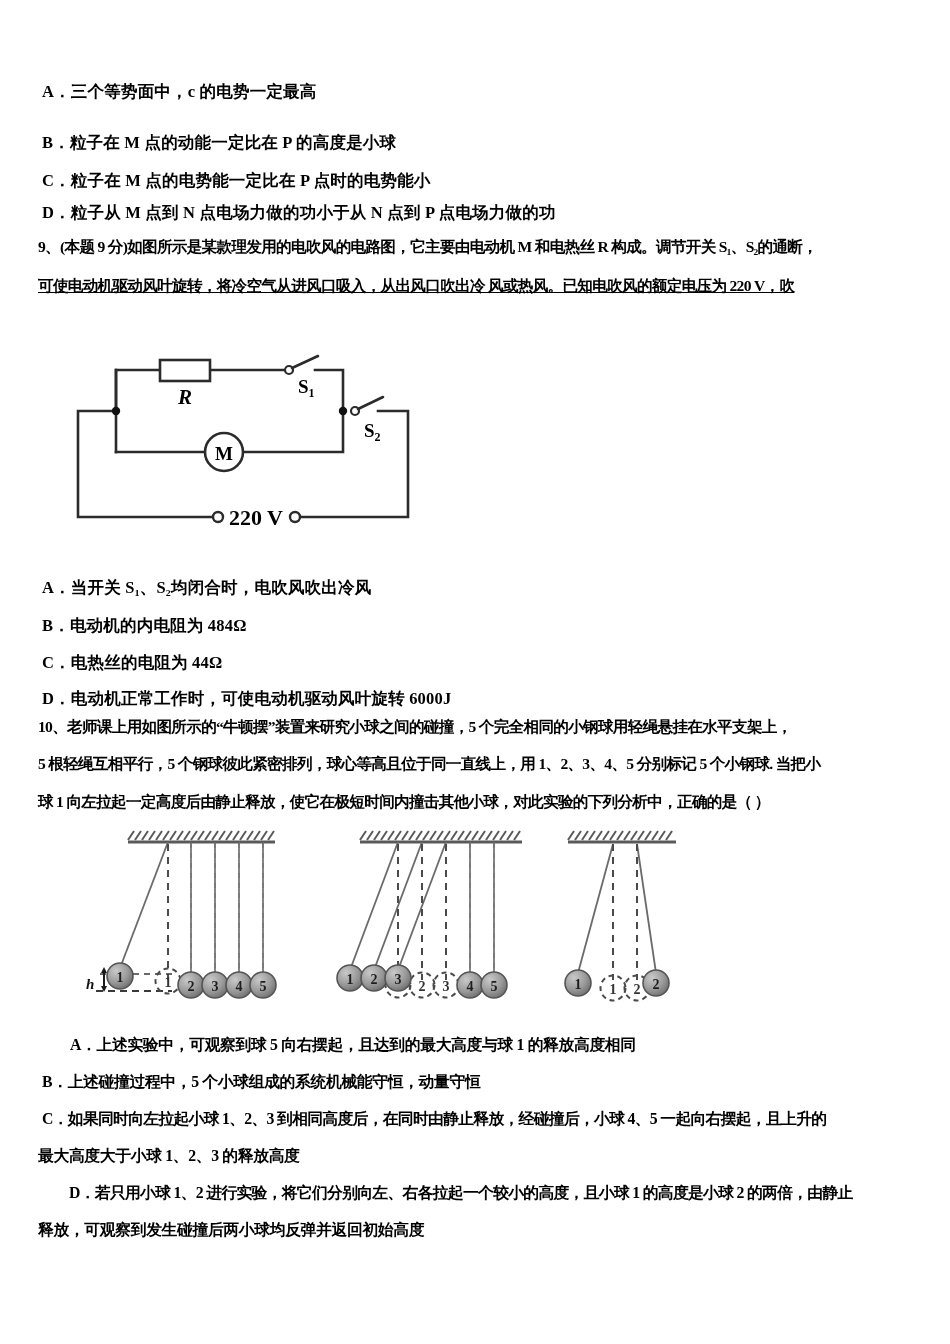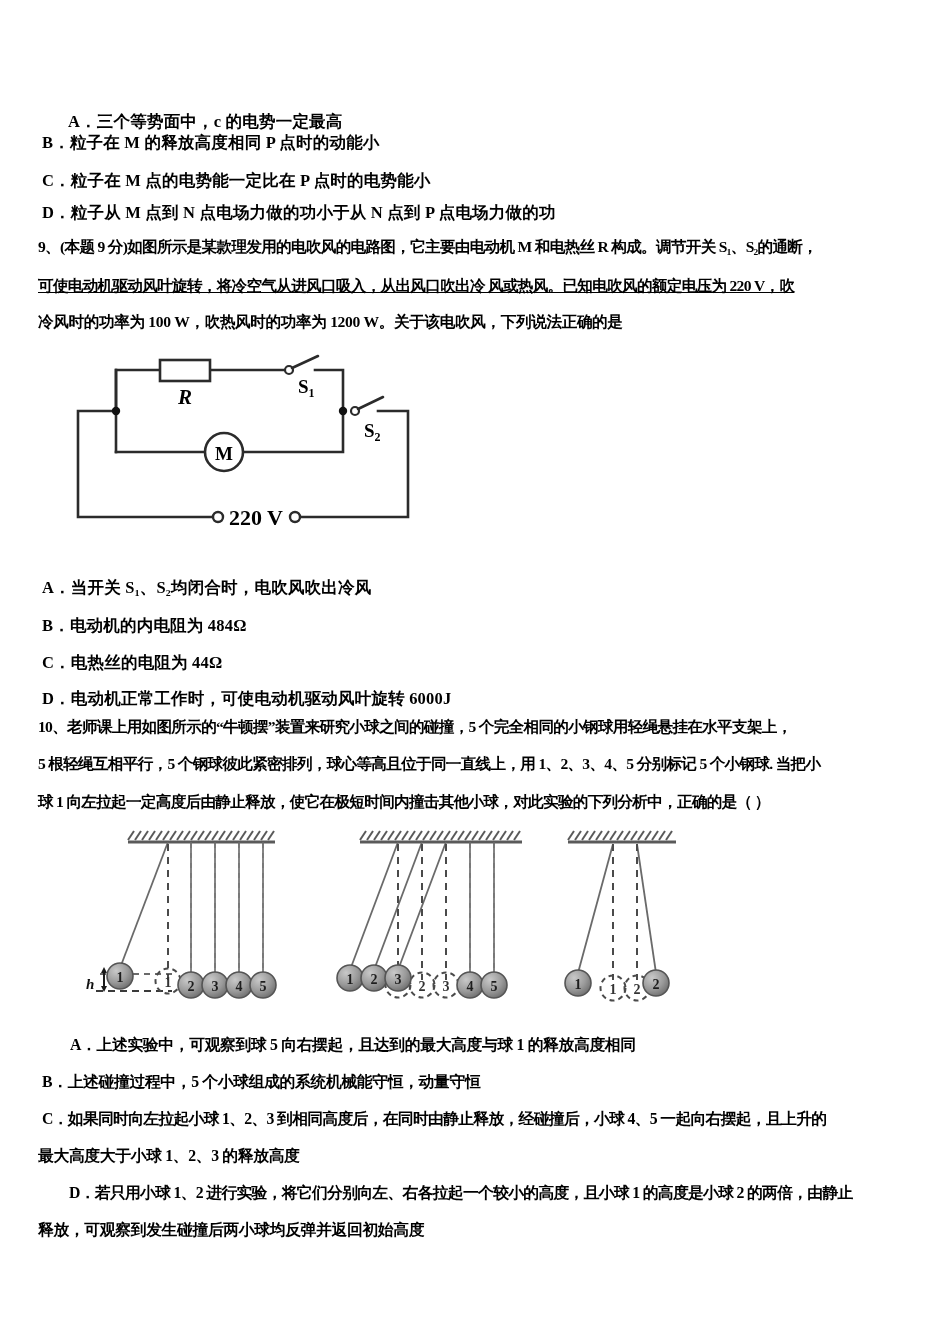--- a/index.html
+++ b/index.html
@@ -59,36 +59,35 @@
     top: 828px;
     height: 195px;
   }
   .cradle svg { display: block; }
 </style>
 </head>
 <body>
 
 <div class="page">
 
-  <div class="opt" style="top:112px;margin-left:26px;">
+  <div class="opt" style="top:82px;">
     <span>A．</span><span>三个等势面中，c 的电势一定最高</span>
   </div>
   <div class="opt" style="top:133px;">
-    <span>B．</span><span>粒子在 M 的释放高度相同 P 点时的动能小</span>
+    <span>B．</span><span>粒子在 M 点的动能一定比在 P 的高度是小球</span>
   </div>
   <div class="opt" style="top:171px;">
     <span>C．</span><span>粒子在 M 点的电势能一定比在 P 点时的电势能小</span>
   </div>
   <div class="opt" style="top:203px;">
     <span>D．</span><span>粒子从 M 点到 N 点电场力做的功小于从 N 点到 P 点电场力做的功</span>
   </div>
 
   <div class="qline tight2" style="top:238px; font-size:15.6px;">9、(本题 9 分)如图所示是某款理发用的电吹风的电路图，它主要由电动机 M 和电热丝 R 构成。调节开关 S₁、S₂的通断，</div>
   <div class="qline tight2" style="top:277px; font-size:15.6px;text-decoration:underline;">可使电动机驱动风叶旋转，将冷空气从进风口吸入，从出风口吹出冷 风或热风。已知电吹风的额定电压为 220 V，吹</div>
-  <div class="qline tight" style="top:313px; font-size:15.6px;">冷风时的功率为 100 W，吹热风时的功率为 1200 W。关于该电吹风，下列说法正确的是</div>
 
   <div class="circuit">
     <svg width="420" height="195" viewBox="0 0 420 195" xmlns="http://www.w3.org/2000/svg">
       <g stroke="#2b2b2b" stroke-width="2.6" fill="none" stroke-linecap="square">
 
         <path d="M56,59 L56,18 L100,18"></path>
         <path d="M150,18 L225,18"></path>
 
         <path d="M255,18 L283,18 L283,59"></path>
 

